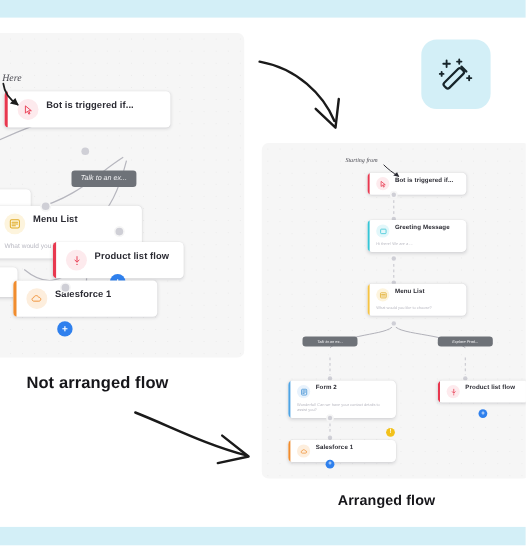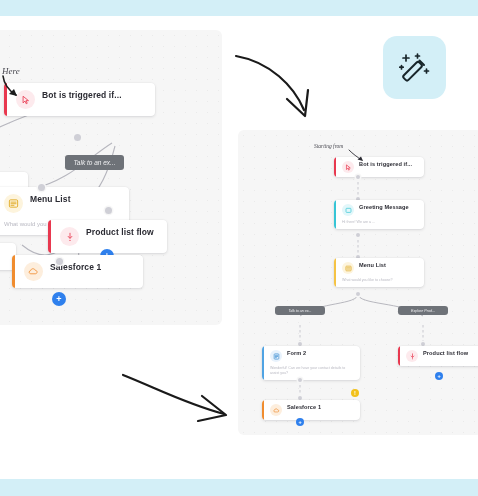--- a/index.html
+++ b/index.html
@@ -359,14 +359,16 @@
       </g>
       <g stroke="#17252a" stroke-width="1.7" stroke-linecap="round">
         <path d="M11 7 L11 13 M8 10 L14 10"></path>
         <path d="M22.5 6 L22.5 10 M20.5 8 L24.5 8"></path>
         <path d="M6.5 17.5 L6.5 21 M4.8 19.2 L8.2 19.2"></path>
         <path d="M31.5 21 L31.5 25 M29.5 23 L33.5 23"></path>
       </g>
     </svg>
   </div>
 
+  <div class="caption" id="cap-left">Not arranged flow</div>
+  <div class="caption" id="cap-right">Arranged flow</div>
 
 </div>
 
 </body></html>

